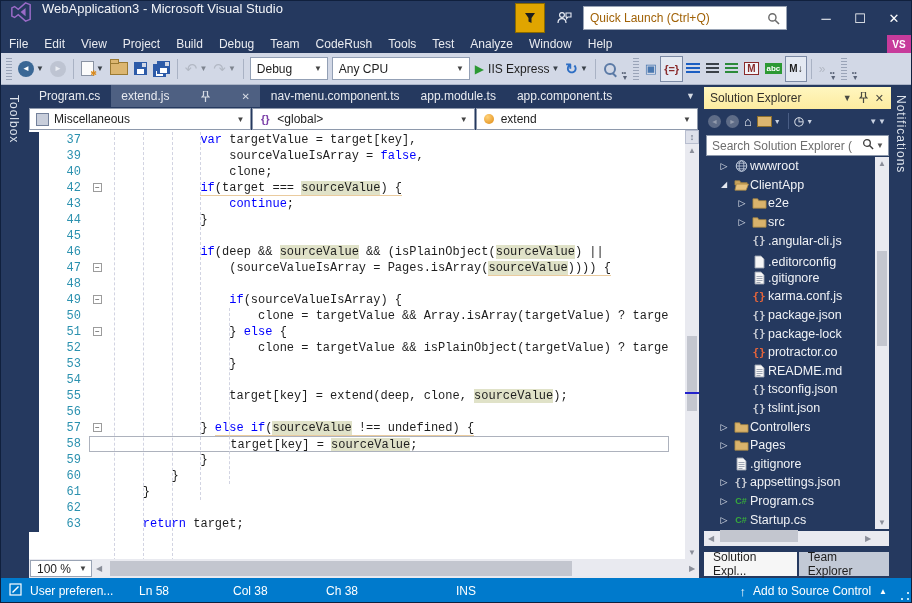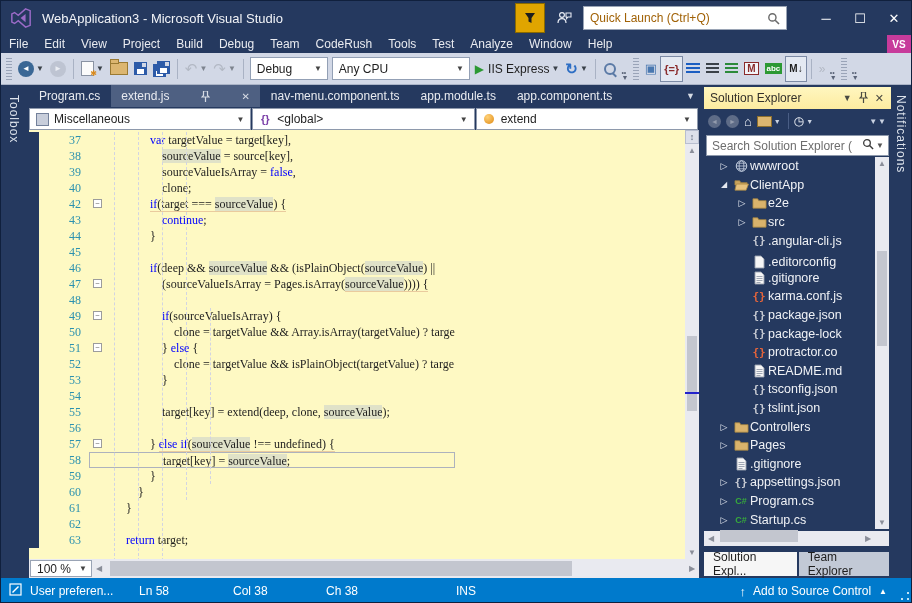--- a/index.html
+++ b/index.html
@@ -1,20 +1,20 @@
 <!DOCTYPE html>
 <html><head>
 <meta charset="utf-8">
 <style>
   html,body{margin:0;padding:0;background:#888;}
   #root{position:relative;width:912px;height:603px;background:#25395F;overflow:hidden;
         font-family:"Liberation Sans",sans-serif;font-size:12px;color:#EDEFF4;
         border:1px solid #10203d;box-sizing:border-box;}
   
-  .titlebar{position:absolute;left:0;top:0;width:912px;height:34px;display:flex;align-items:center;}
+  .titlebar{position:absolute;left:0;top:0;width:912px;height:34px;display:flex;align-items:flex-start;}
   .vslogo{width:22px;height:22px;margin:0 10px 0 9px;}
   .wtitle{font-size:13px;color:#F2F4F8;}
   .tb-right{position:absolute;right:0;top:0;height:34px;display:flex;align-items:center;}
   .filter-btn{width:28px;height:28px;background:#E0A500;border:1px solid #8a6a00;display:flex;align-items:center;justify-content:center;margin-right:8px;}
   .feedback{width:22px;height:24px;margin-right:8px;display:flex;align-items:center;justify-content:center;}
   .quicklaunch{width:190px;height:22px;background:#FFFFFF;border:1px solid #9AA4B5;color:#a16207;
      display:flex;align-items:center;padding:0 6px;font-size:12px;margin-right:22px;}
   .quicklaunch .ql-text{flex:1;}
   .winbtn{width:34px;height:30px;display:flex;align-items:center;justify-content:center;color:#FFF;font-size:13px;}
   .winbtn.close{margin-right:2px;}
@@ -79,22 +79,22 @@
   .welldd{position:absolute;right:4px;top:6px;color:#D6DBE4;font-size:9px;}
   .navbar{position:absolute;left:0;top:22px;width:670px;height:23px;display:flex;text-align:center;}
   .navcombo{flex:1;background:#FFF;border:1px solid #8E99AC;height:20px;margin:1px 1px 0 0;
      display:flex;align-items:center;color:#1E1E1E;padding-left:4px;}
   .navcombo .dd{margin-left:auto;font-size:8px;color:#444;padding:0 6px;}
   .nc-ic{width:16px;display:flex;justify-content:center;margin-right:4px;}
   .glob-ic{color:#7B3FA8;font-weight:bold;font-size:11px;}
   .meth-ic{width:10px;height:10px;border-radius:50%;background:radial-gradient(circle at 35% 30%,#FFD27A,#E08A12);}
   .proj-ic{width:11px;height:11px;background:#C8CEDB;border:1px solid #73819B;position:relative;}
   
-  .code{position:absolute;left:0;top:45px;width:656px;height:429px;background:#fef9c3;overflow:hidden;
-     font-family:Liberation Serif, serif;font-size:12px;}
+  .code{position:absolute;left:0;top:45px;width:656px;height:429px;background:#ffffff;overflow:hidden;
+     font-family:Liberation Mono, monospace;font-size:12px;}
   .codelines{position:absolute;left:0;top:2px;}
   .crow{display:flex;height:16px;line-height:16px;white-space:pre;}
   .gstrip{width:10px;background:#25395F;flex:none;}
   .lnum{width:50px;flex:none;text-align:right;padding-right:8px;color:#2B91AF;box-sizing:border-box;}
   .carea{flex:1;display:flex;min-width:0;}
   .fold{width:18px;flex:none;position:relative;}
   .foldbox{position:absolute;left:4px;top:3px;width:9px;height:9px;border:1px solid #9C9C9C;background:#fff;
      font-size:8px;line-height:8px;text-align:center;color:#333;box-sizing:border-box;}
   .ctext{flex:1;min-width:0;overflow:hidden;color:#1E1E1E;padding-left:7px;}
   .crow.cur .carea{border:1px solid #ADB2BD;box-sizing:border-box;}
@@ -358,21 +358,20 @@
               <span class="meth-ic"></span>
             </span>
           <span>extend</span>
           <span class="dd">▼</span>
         </div>
       </div>
 
       <div class="code">
         <div class="codelines">
             <div class="crow"><span class="gstrip"></span><span class="lnum">37</span><span class="carea"><span class="fold"></span><span class="ctext"><span>            </span><span class="k">var</span><span> targetValue = target[key],</span></span></span></div>
-            <div class="crow"><span class="gstrip"></span><span class="lnum">38</span><span class="carea"><span class="fold"></span><span class="ctext"><span>                </span><span class="h">sourceValue</span><span> = source[key],</span></span></span></div>
             <div class="crow"><span class="gstrip"></span><span class="lnum">39</span><span class="carea"><span class="fold"></span><span class="ctext"><span>                sourceValueIsArray = </span><span class="k">false</span><span>,</span></span></span></div>
             <div class="crow"><span class="gstrip"></span><span class="lnum">40</span><span class="carea"><span class="fold"></span><span class="ctext"><span>                clone;</span></span></span></div>
             <div class="crow"><span class="gstrip"></span><span class="lnum">42</span><span class="carea"><span class="fold"><span class="foldbox">−</span></span><span class="ctext"><span>            </span><span class="uline"><span class="k">if</span><span>(target === </span><span class="h">sourceValue</span><span>) {</span></span></span></span></div>
             <div class="crow"><span class="gstrip"></span><span class="lnum">43</span><span class="carea"><span class="fold"></span><span class="ctext"><span>                </span><span class="k">continue</span><span>;</span></span></span></div>
             <div class="crow"><span class="gstrip"></span><span class="lnum">44</span><span class="carea"><span class="fold"></span><span class="ctext"><span>            }</span></span></span></div>
             <div class="crow"><span class="gstrip"></span><span class="lnum">45</span><span class="carea"><span class="fold"></span><span class="ctext"></span></span></div>
             <div class="crow"><span class="gstrip"></span><span class="lnum">46</span><span class="carea"><span class="fold"></span><span class="ctext"><span>            </span><span class="k">if</span><span>(deep &amp;&amp; </span><span class="h">sourceValue</span><span> &amp;&amp; (isPlainObject(</span><span class="h">sourceValue</span><span>) ||</span></span></span></div>
             <div class="crow"><span class="gstrip"></span><span class="lnum">47</span><span class="carea"><span class="fold"><span class="foldbox">−</span></span><span class="ctext"><span>                (sourceValueIsArray = Pages.isArray(</span><span class="uline"><span class="h">sourceValue</span><span>)))) {</span></span></span></span></div>
             <div class="crow"><span class="gstrip"></span><span class="lnum">48</span><span class="carea"><span class="fold"></span><span class="ctext"></span></span></div>
             <div class="crow"><span class="gstrip"></span><span class="lnum">49</span><span class="carea"><span class="fold"><span class="foldbox">−</span></span><span class="ctext"><span>                </span><span class="k">if</span><span>(sourceValueIsArray) {</span></span></span></div>

